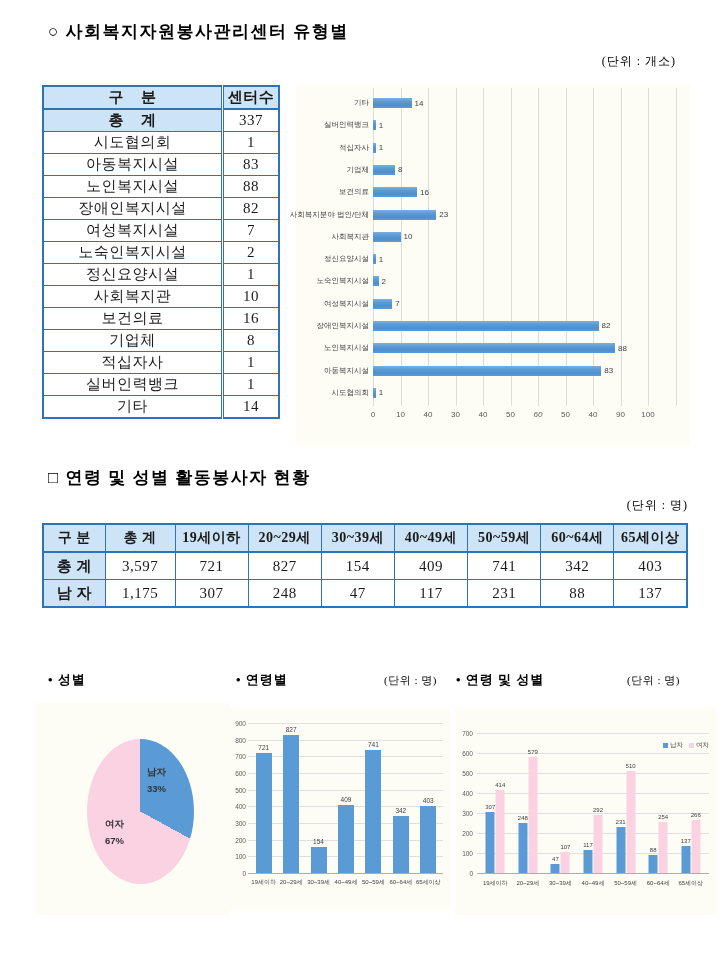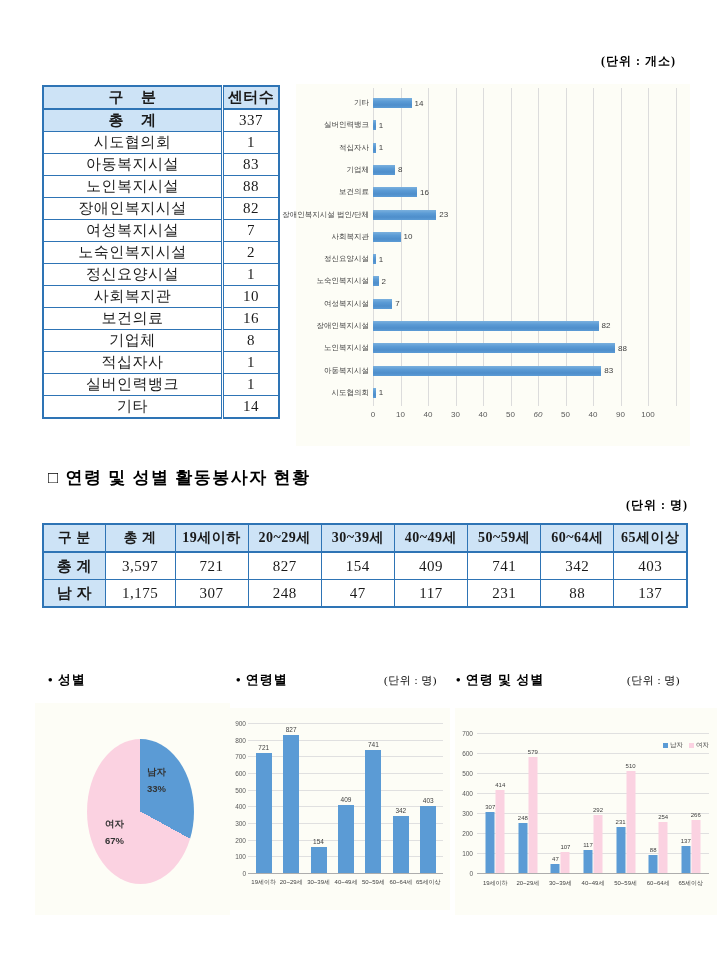--- a/index.html
+++ b/index.html
@@ -1,19 +1,19 @@
 <!DOCTYPE html>
 <html><head>
 <meta charset="utf-8">
 <style>
   html,body{margin:0;padding:0;background:#ffffff;}
   #page{position:relative;width:726px;height:955px;background:#ffffff;overflow:hidden;
         font-family:"Liberation Serif","DejaVu Serif",serif;color:#111;}
   .heading{position:absolute;font-size:17px;font-weight:bold;letter-spacing:1.5px;color:#000;white-space:pre;}
-  .unit{position:absolute;font-size:12px;letter-spacing:1px;color:#000;white-space:pre;font-weight:bold;}
+  .unit{position:absolute;font-size:12px;letter-spacing:1px;color:#000;white-space:pre;}
   .sub-title{position:absolute;font-size:13px;font-weight:bold;letter-spacing:1px;color:#000;white-space:pre;}
   .sub-unit{position:absolute;font-size:11px;letter-spacing:.5px;color:#000;white-space:pre;}
 
   
   table{border-collapse:collapse;}
   #table1{position:absolute;left:42px;top:85px;width:238px;border:2px solid #2e74b5;table-layout:fixed;}
   #table1 td{border:1px solid #2e74b5;text-align:center;height:21px;font-size:15px;padding:0 2px;
              white-space:pre;letter-spacing:.5px;color:#1a1a1a;overflow:hidden;}
   #table1 td.hdr{background:#cde3f6;font-weight:bold;}
   #table1 td.vcol{border-left:3px double #2e74b5;}
@@ -62,20 +62,21 @@
 
   
   .pie-ellipse{position:absolute;left:52px;top:36px;width:107px;height:145px;border-radius:50%;}
   .pie-label{position:absolute;font-size:9.5px;font-weight:bold;color:#333;line-height:17px;text-align:left;}
 </style>
 </head>
 <body>
 
 <div id="page">
 
+  <div class="heading" style="left:48px;top:20px;">○ 사회복지자원봉사관리센터 유형별</div>
   <div class="unit" style="right:50px;top:53px;">(단위 : 개소)</div>
 
   <table id="table1">
     <colgroup>
         <col style="width:178px">
         <col style="width:56px">
       </colgroup>
     <tbody id="t1body">
         <tr>
           <td class="hdr">구    분</td>
@@ -173,21 +174,21 @@
           <div class="hb-label">기업체</div>
           <div class="hb-bar" style="width: 22px;"></div>
           <span class="hb-val">8</span>
         </div>
         <div class="hb-row">
           <div class="hb-label">보건의료</div>
           <div class="hb-bar" style="width: 44px;"></div>
           <span class="hb-val">16</span>
         </div>
         <div class="hb-row">
-          <div class="hb-label">장애인복지시설 법인/단체</div>
+          <div class="hb-label">사회복지분야 법인/단체</div>
           <div class="hb-bar" style="width: 63.25px;"></div>
           <span class="hb-val">23</span>
         </div>
         <div class="hb-row">
           <div class="hb-label">사회복지관</div>
           <div class="hb-bar" style="width: 27.5px;"></div>
           <span class="hb-val">10</span>
         </div>
         <div class="hb-row">
           <div class="hb-label">정신요양시설</div>

